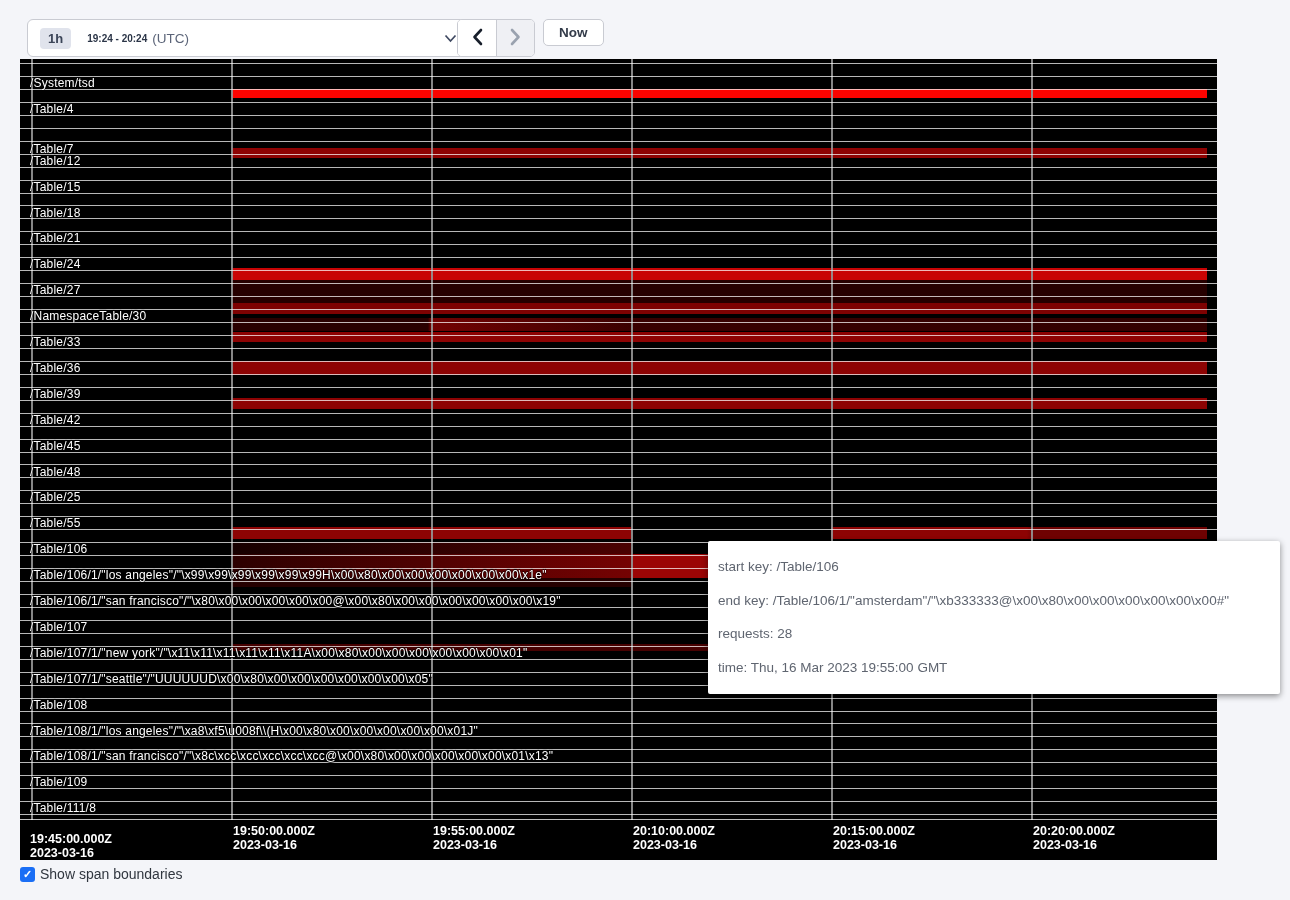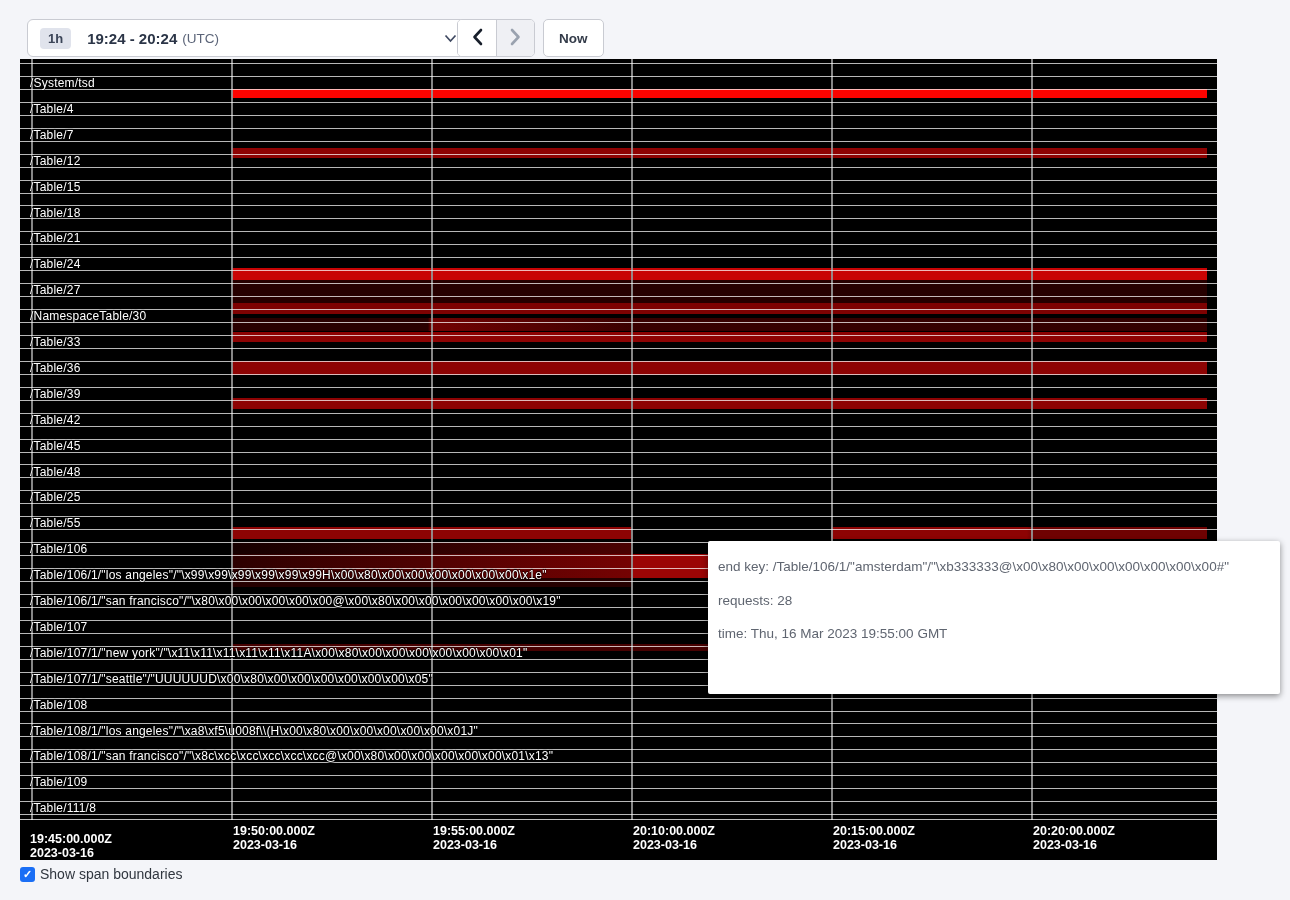--- a/index.html
+++ b/index.html
@@ -11,34 +11,34 @@
   
   .time-selector{
     position:absolute;left:27px;top:19px;width:443px;height:38px;
     background:#ffffff;border:1px solid #c9cbd2;border-radius:6px;
     display:flex;align-items:center;box-sizing:border-box;padding:0 12px;cursor:pointer;
   }
   .preset-chip{
     background:#e0e3ec;border-radius:4px;padding:3px 8px;
     font-size:13px;font-weight:bold;color:#3c4558;margin-right:16px;
   }
-  .range-text{font-size:15px;font-weight:bold;color:#2b3547;}
+  .range-text{font-size:10px;font-weight:bold;color:#2b3547;}
   .tz-text{font-size:13.5px;font-weight:normal;color:#5b6478;margin-left:5px;}
   .chev-down{margin-left:auto;display:flex;align-items:center;}
   .nav-group{
     position:absolute;left:457px;top:19px;height:38px;display:flex;
     border:1px solid #c9cbd2;border-radius:5px;overflow:hidden;background:#fff;box-sizing:border-box;
   }
   .nav-btn{
     width:38px;height:100%;display:flex;align-items:center;justify-content:center;
     border:none;background:#ffffff;cursor:pointer;padding:0;
   }
   .nav-btn.next{background:#eff0f4;border-left:1px solid #c9cbd2;cursor:default;}
   .now-button{
-    position:absolute;left:543px;top:19px;height:38px;padding:0 15px;
+    position:absolute;left:543px;top:19px;height:27px;padding:0 15px;
     background:#ffffff;border:1px solid #c9cbd2;border-radius:5px;
     font-family:"Liberation Sans",sans-serif;font-size:13.5px;font-weight:bold;color:#333b49;cursor:pointer;text-align:right;
   }
   
   .kv-canvas{
     position:absolute;left:20px;top:59px;width:1197px;height:801px;
     background:#000;overflow:hidden;
   }
   .band{position:absolute;}
   .vline{position:absolute;top:0;width:2px;height:761px;background:rgba(150,150,150,0.9);}
@@ -130,21 +130,21 @@
       <div class="vline" style="left: 411px;"></div>
       <div class="vline" style="left: 611px;"></div>
       <div class="vline" style="left: 811px;"></div>
       <div class="vline" style="left: 1011px;"></div>
     </div>
   <div class="hlines"></div>
   <div class="axis-topline"></div>
   <div id="rowlabels-layer">
       <div class="row-label" style="top: 18px;">/System/tsd</div>
       <div class="row-label" style="top: 43.9px;">/Table/4</div>
-      <div class="row-label" style="top: 70px;">/Table/7</div>
+      <div class="row-label" style="top: 84px;">/Table/7</div>
       <div class="row-label" style="top: 95.7px;">/Table/12</div>
       <div class="row-label" style="top: 121.6px;">/Table/15</div>
       <div class="row-label" style="top: 147.5px;">/Table/18</div>
       <div class="row-label" style="top: 173.4px;">/Table/21</div>
       <div class="row-label" style="top: 199.3px; text-align: right;">/Table/24</div>
       <div class="row-label" style="top: 225.2px; text-align: center;">/Table/27</div>
       <div class="row-label" style="top: 251.1px;">/NamespaceTable/30</div>
       <div class="row-label" style="top: 277px;">/Table/33</div>
       <div class="row-label" style="top: 302.9px;">/Table/36</div>
       <div class="row-label" style="top: 328.8px;">/Table/39</div>
@@ -187,20 +187,21 @@
         <div class="date">2023-03-16</div>
       </div>
       <div class="axis-label" style="left: 1013px;">
         <div>20:20:00.000Z</div>
         <div class="date">2023-03-16</div>
       </div>
     </div>
 </div>
 
 <div class="kv-tooltip">
+  <div class="tline">start key: /Table/106</div>
   <div class="tline">end key: /Table/106/1/"amsterdam"/"\xb333333@\x00\x80\x00\x00\x00\x00\x00\x00#"</div>
   <div class="tline">requests: 28</div>
   <div class="tline">time: Thu, 16 Mar 2023 19:55:00 GMT</div>
 </div>
 
 <div class="footer-row">
   <span class="checkbox">✓</span>
   <span class="checkbox-label">Show span boundaries</span>
 </div>
 

